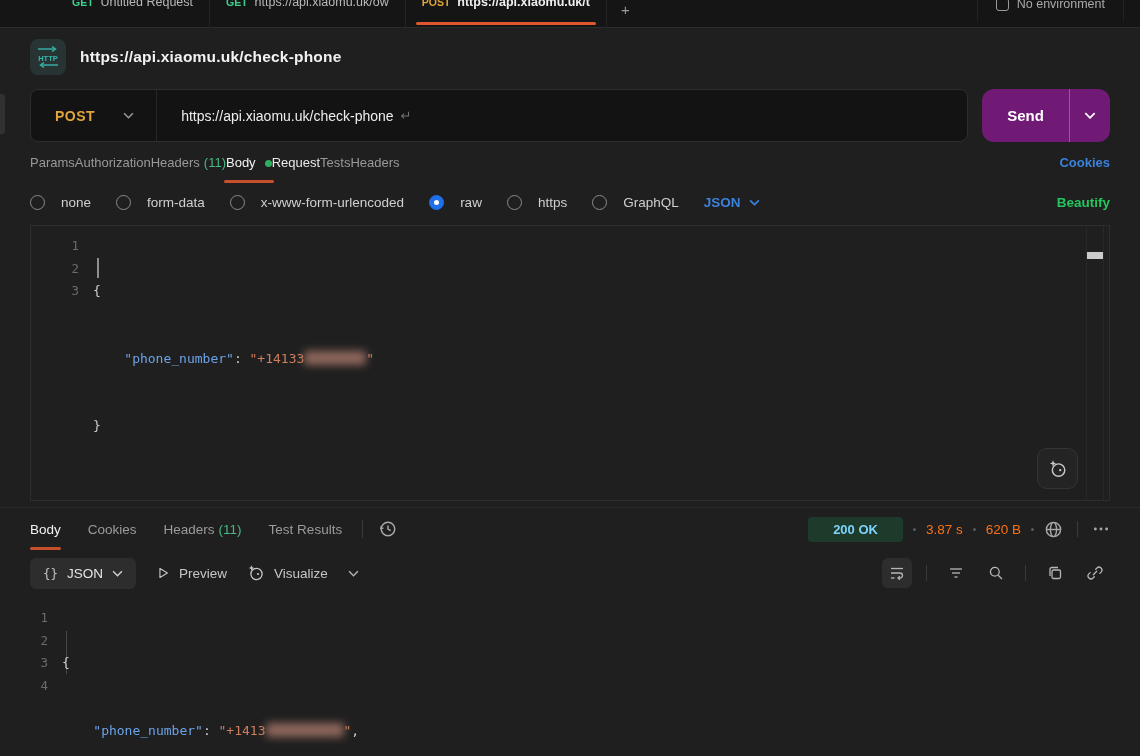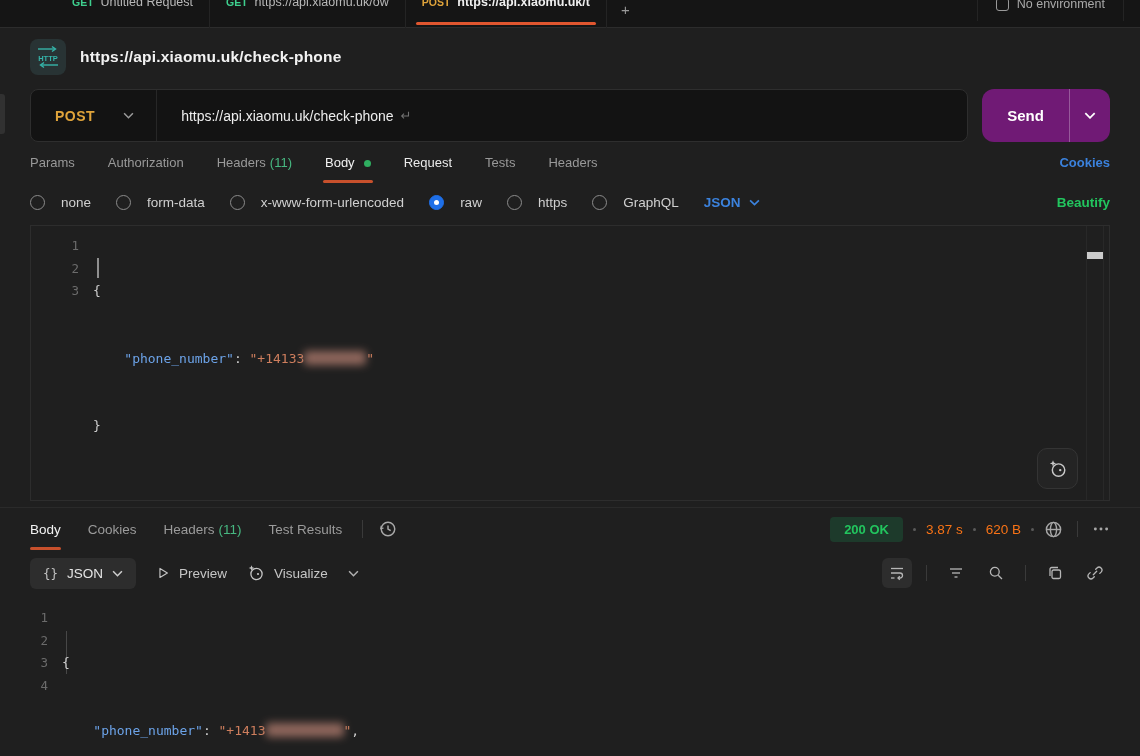--- a/index.html
+++ b/index.html
@@ -44,21 +44,21 @@
   .method-caret { color:#9a9a9a; }
   .url-vsep { width:1px; height:53px; background:#272727; }
   .url-text { padding-left:24px; font-size:14px; color:#ededed; font-weight:500; }
   .return-glyph { color:#707070; font-size:13px; margin-left:7px; }
   .send-btn { width:128px; height:53px; background:#701a75; border-radius:12px; display:flex; align-items:stretch; color:#fff; cursor:pointer; flex:0 0 auto; }
   .send-label { flex:1; display:flex; align-items:center; justify-content:center; font-size:15px; font-weight:bold; }
   .send-sep { width:1px; background:rgba(255,255,255,.28); margin:0; }
   .send-caret { width:40px; display:flex; align-items:center; justify-content:center; }
 
   
-  .req-tabs { display:flex; gap:33px; padding:13px 30px 0; font-size:13px; color:#999; flex:0 0 auto; }
+  .req-tabs { display:flex; padding:13px 30px 0; font-size:13px; color:#999; flex:0 0 auto; }
   .rtab { position:relative; padding-bottom:13px; cursor:pointer; white-space:nowrap; }
   .rtab .count { color:#47b881; margin-left:4px; }
   .rtab.bright { color:#eaeaea; }
   .rtab.active { color:#f2f2f2; }
   .rtab.active::after { content:""; position:absolute; left:-2px; right:-2px; bottom:0; height:3px; border-radius:2px; background:#c7502c; }
   .body-dot { display:inline-block; width:7px; height:7px; border-radius:50%; background:#2fae60; margin-left:9px; }
   .cookies-link { margin-left:auto; color:#3b82dd; font-weight:bold; padding-bottom:13px; cursor:pointer; }
 
   
   .mode-row { display:flex; align-items:center; gap:25px; padding:12px 30px 0; font-size:13.5px; color:#d0d0d0; flex:0 0 auto; }
@@ -89,21 +89,21 @@
   .resp-header { display:flex; align-items:center; padding:0 30px; height:43px; border-top:1px solid #2a2a2a; margin-top:6px;
                  font-size:13.5px; color:#9b9b9b; flex:0 0 auto; }
   .resp-tabs { display:flex; align-items:stretch; gap:27px; height:100%; }
   .resp-tab { position:relative; display:flex; align-items:center; cursor:pointer; white-space:nowrap; }
   .resp-tab.active { color:#f2f2f2; }
   .resp-tab.active::after { content:""; position:absolute; left:0; right:0; bottom:0; height:3px; border-radius:2px; background:#c7502c; }
   .resp-tab .count { color:#47b881; margin-left:4px; }
   .hist-sep { width:1px; height:18px; background:#3a3a3a; margin:0 16px 0 20px; align-self:center; }
   .icon-plain { color:#a8a8a8; display:flex; align-items:center; cursor:pointer; }
   .resp-right { margin-left:auto; display:flex; align-items:center; gap:10px; }
-  .status-pill { background:#1d3a2b; color:#22c55e; font-weight:600; font-size:13px; padding:5px 14px; border-radius:4px; }
+  .status-pill { background:#1d3a2b; color:#7dd3fc; font-weight:600; font-size:13px; padding:5px 25px; border-radius:4px; }
   .dot-sep { width:3px; height:3px; border-radius:50%; background:#5a5a5a; }
   .metric { color:#f97316; font-size:13.5px; }
   .vline { width:1px; height:16px; background:#3a3a3a; margin:0 4px; }
 
   
   .resp-toolbar { display:flex; align-items:center; gap:20px; padding:6px 30px 0; height:40px; flex:0 0 auto; }
   .json-pill { display:flex; align-items:center; gap:9px; background:#2d2d2d; border-radius:6px; height:31px; padding:0 13px;
                font-size:13.5px; color:#e5e5e5; cursor:pointer; }
   .json-pill .braces { color:#c3c3c3; font-family:"DejaVu Sans Mono", monospace; font-size:12.5px; }
   .tool-link { display:flex; gap:9px; align-items:center; color:#c6c6c6; font-size:13.5px; cursor:pointer; }

